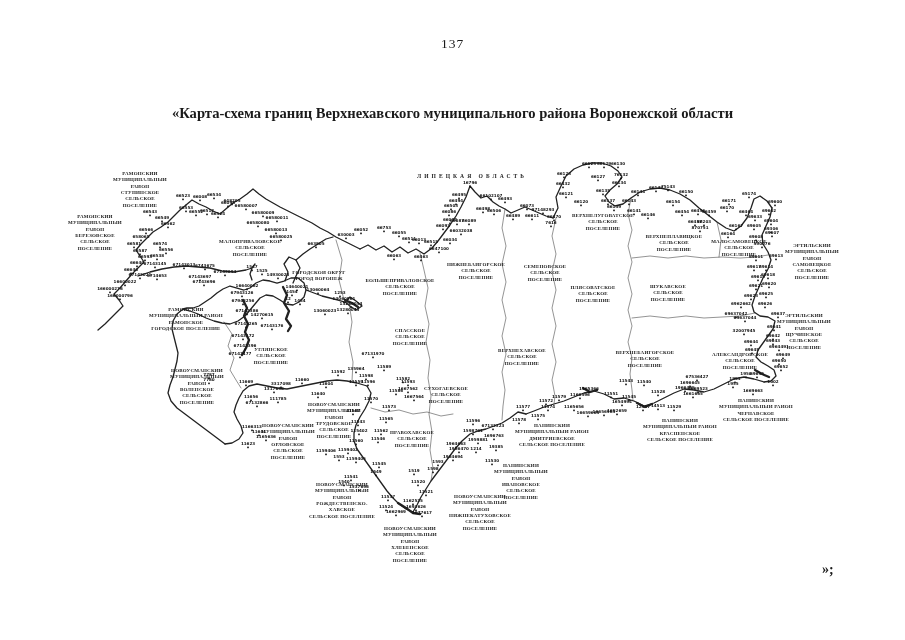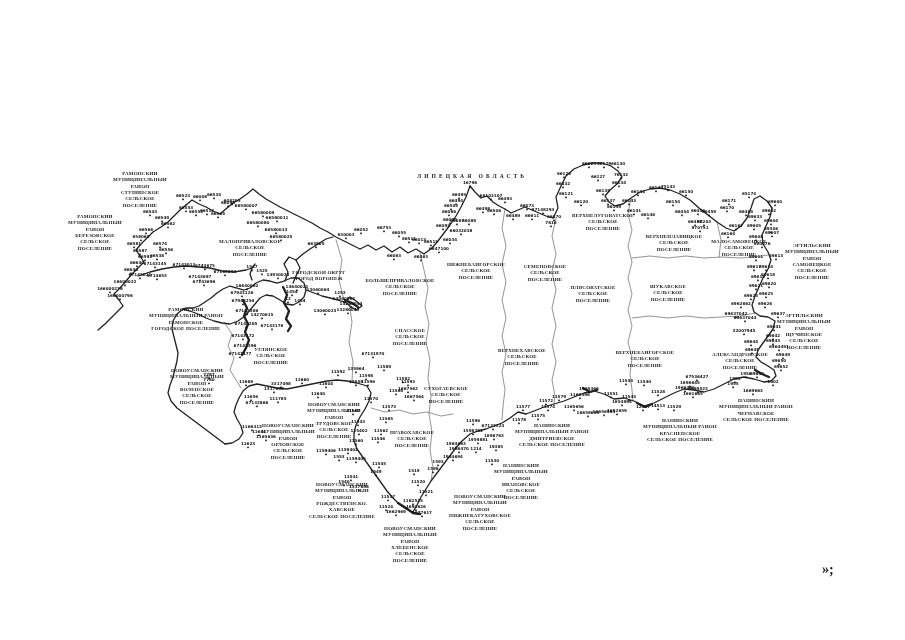--- a/index.html
+++ b/index.html
@@ -21,20 +21,22 @@
        text-anchor:middle;font-weight:600;letter-spacing:.2px;}
   .point-label{font-family:"DejaVu Sans",sans-serif;font-size:4.1px;fill:#151515;
        text-anchor:middle;font-weight:700;}
   .point-dot{fill:#111;}
 </style>
 </head>
 <body>
 
 <div id="map-wrap">
 
+  <div class="page-number">137</div>
+  <div class="map-title">«Карта-схема границ Верхнехавского муниципального района Воронежской области</div>
 
   <svg id="map-svg" width="905" height="640" viewBox="0 0 905 640">
     <g id="boundaries">
 
       <polyline class="outer" points="186,205 192,200 199,204 206,207 213,211 220,214 227,208 233,203 240,199 247,194 253,189 259,194 266,199 273,203 280,207 288,211 296,215 304,219 312,223 320,228 328,232 336,237 344,241 352,245 360,249"></polyline>
       <polyline class="outer" points="186,205 180,210 174,216 168,222 161,227 153,232 147,238 141,244 136,250 140,256 144,262 138,268 132,274 126,281 120,288 114,294 119,300 123,306 117,312 111,318 105,324 98,330"></polyline>
       <polyline class="outer" points="360,249 368,245 376,250 384,246 392,252 400,247 408,253 416,249 424,254 432,248 438,241 444,233 450,225 456,216 461,207 466,197 470,186 475,192 481,198 487,196 493,202 499,206 505,209 511,213 518,210 525,207 532,210 539,213 546,216 553,218"></polyline>
       <polyline class="outer" points="553,218 558,208 556,197 561,186 566,176 574,169 583,165 592,163 602,163 611,166 618,171 622,177 617,184 610,190 605,196 609,202 615,206 623,204 631,198 640,192 650,189 660,188 670,190 680,194 690,200 699,208 708,215 717,222 726,228 734,231 741,226 747,218 751,208 754,199 760,196 767,201 772,208"></polyline>
       <polyline class="outer" points="772,208 770,217 766,226 762,235 763,244 768,252 771,260 768,269 763,278 759,287 755,296 752,305 754,312 760,316 768,317 775,321 773,329 768,336 763,343 758,350 756,357 761,362 768,366 774,370 776,376 771,381 764,382"></polyline>
       <polyline class="outer" points="764,382 754,379 744,377 734,379 724,384 714,389 704,392 694,390 684,389 674,393 664,398 654,403 644,406 634,401 624,398 614,399 604,394 594,391 584,393 574,397 564,401 554,404 544,407 534,411 526,414"></polyline>

